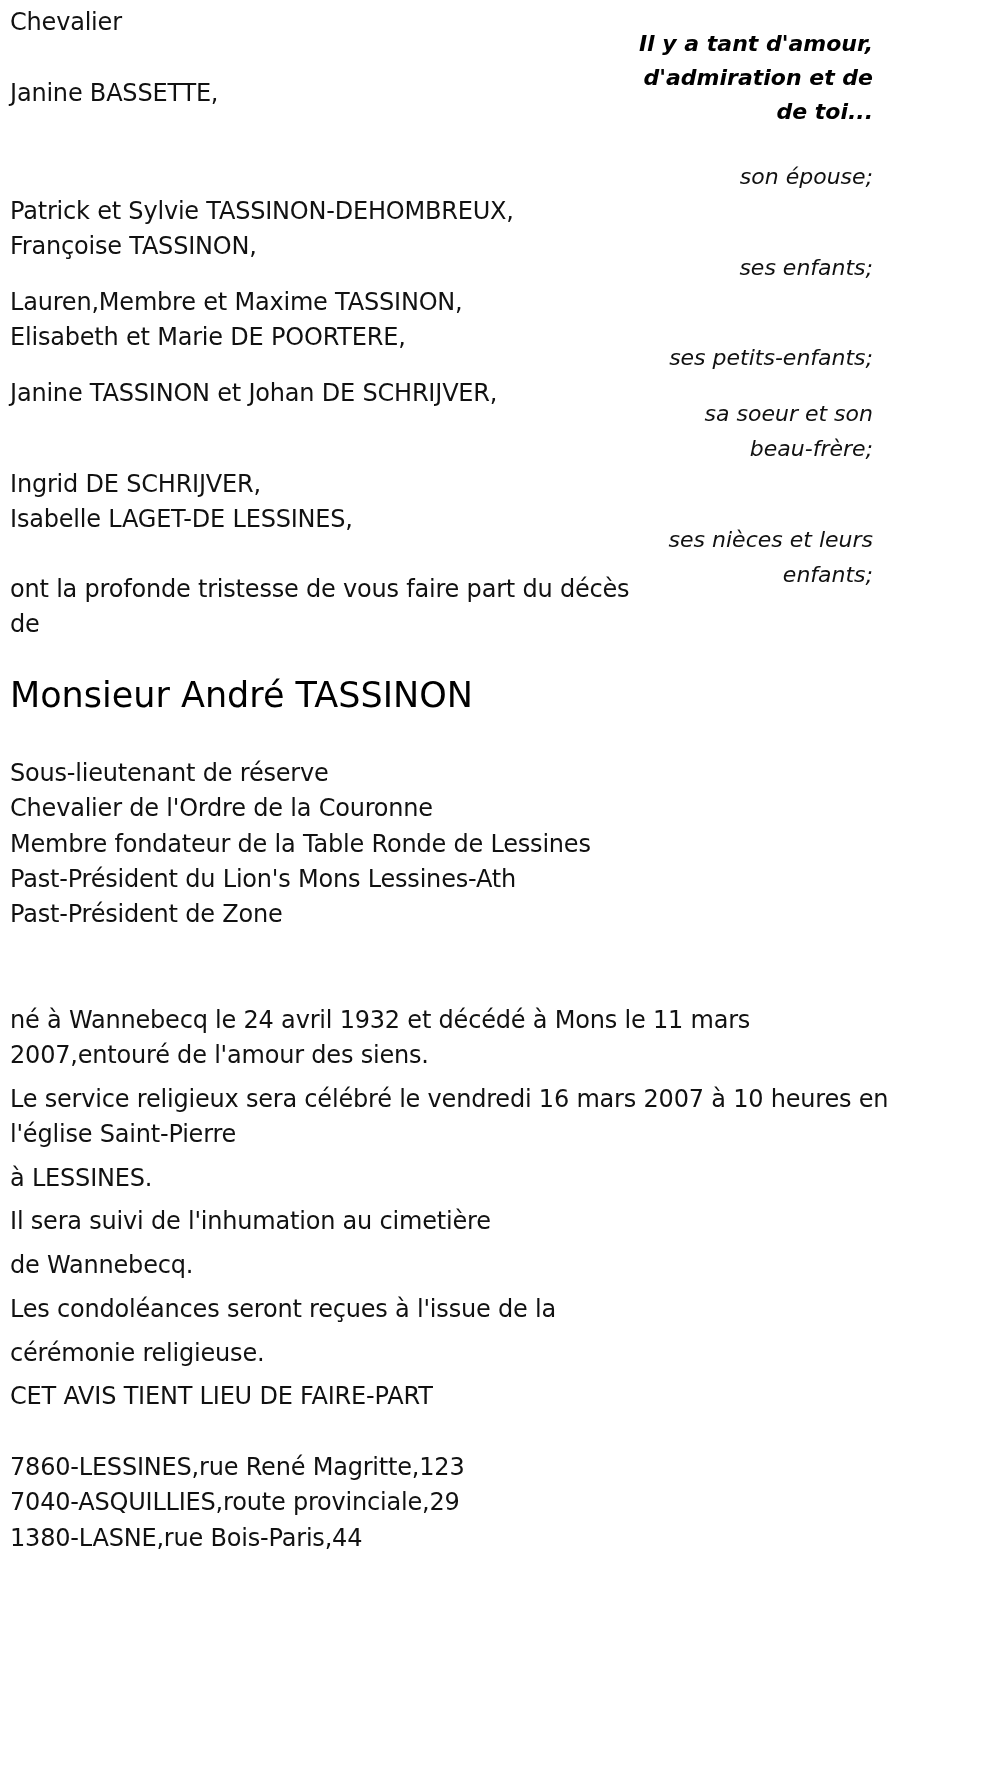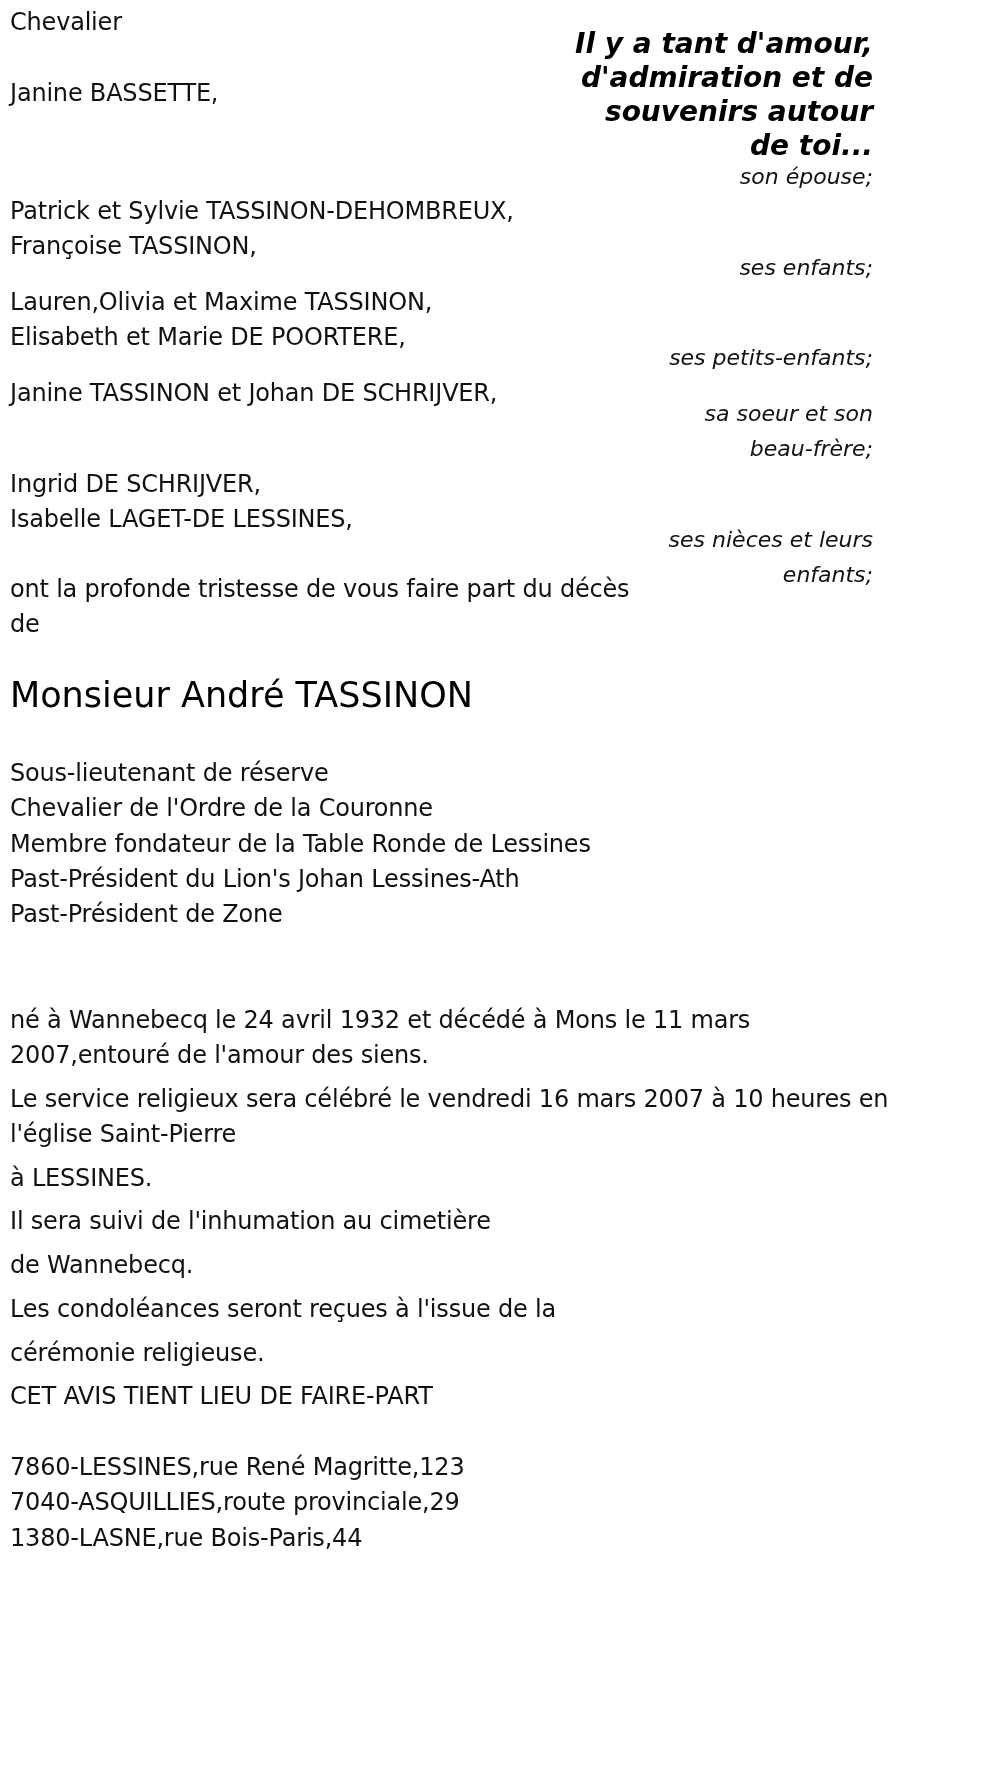--- a/index.html
+++ b/index.html
@@ -30,21 +30,21 @@
       font-size: 22px;
       line-height: 35px;
       font-style: italic;
       white-space: nowrap;
     }
     .quote {
       position: absolute;
       right: 127px;
       top: 27px;
       text-align: right;
-      font-size: 28px;
+      font-size: 22px;
       line-height: 34px;
       font-style: italic;
       font-weight: bold;
       color: #000;
     }
     .quote div { white-space: nowrap; }
     .title {
       position: absolute;
       left: 10px;
       top: 670px;
@@ -72,32 +72,31 @@
     }
   </style>
 </head>
 <body>
 
 <div class="t" style="top:5px">Chevalier</div>
 
 <div class="quote">
   <div>Il y a tant d'amour,</div>
   <div>d'admiration et de</div>
-  <div>souvenirs autour</div>
   <div>de toi...</div>
 </div>
 
 <div class="t" style="top:76px">Janine BASSETTE,</div>
 <div class="r" style="top:159px">son épouse;</div>
 
 <div class="t" style="top:194px">Patrick et Sylvie TASSINON-DEHOMBREUX,</div>
 <div class="t" style="top:229px">Françoise TASSINON,</div>
 <div class="r" style="top:250px">ses enfants;</div>
 
-<div class="t" style="top:285px">Lauren,Olivia et Maxime TASSINON,</div>
+<div class="t" style="top:285px">Lauren,Membre et Maxime TASSINON,</div>
 <div class="t" style="top:320px">Elisabeth et Marie DE POORTERE,</div>
 <div class="r" style="top:340px">ses petits-enfants;</div>
 
 <div class="t" style="top:376px">Janine TASSINON et Johan DE SCHRIJVER,</div>
 <div class="r" style="top:396px">sa soeur et son</div>
 <div class="r" style="top:431px">beau-frère;</div>
 
 <div class="t" style="top:467px">Ingrid DE SCHRIJVER,</div>
 <div class="t" style="top:502px">Isabelle LAGET-DE LESSINES,</div>
 <div class="r" style="top:522px">ses nièces et leurs</div>
@@ -105,21 +104,21 @@
 
 <div class="t" style="top:572px">ont la profonde tristesse de vous faire part du décès</div>
 <div class="t" style="top:607px">de</div>
 
 <div class="title">Monsieur André TASSINON</div>
 
 <div class="list" style="top:756px">
   <div>Sous-lieutenant de réserve</div>
   <div>Chevalier de l'Ordre de la Couronne</div>
   <div>Membre fondateur de la Table Ronde de Lessines</div>
-  <div>Past-Président du Lion's Johan Lessines-Ath</div>
+  <div>Past-Président du Lion's Mons Lessines-Ath</div>
   <div>Past-Président de Zone</div>
 </div>
 
 <div class="para" style="top:1003px">né à Wannebecq le 24 avril 1932 et décédé à Mons le 11 mars</div>
 <div class="para" style="top:1038px">2007,entouré de l'amour des siens.</div>
 
 <div class="para" style="top:1082px">Le service religieux sera célébré le vendredi 16 mars 2007 à 10 heures en</div>
 <div class="para" style="top:1117px">l'église Saint-Pierre</div>
 
 <div class="para" style="top:1161px">à LESSINES.</div>

